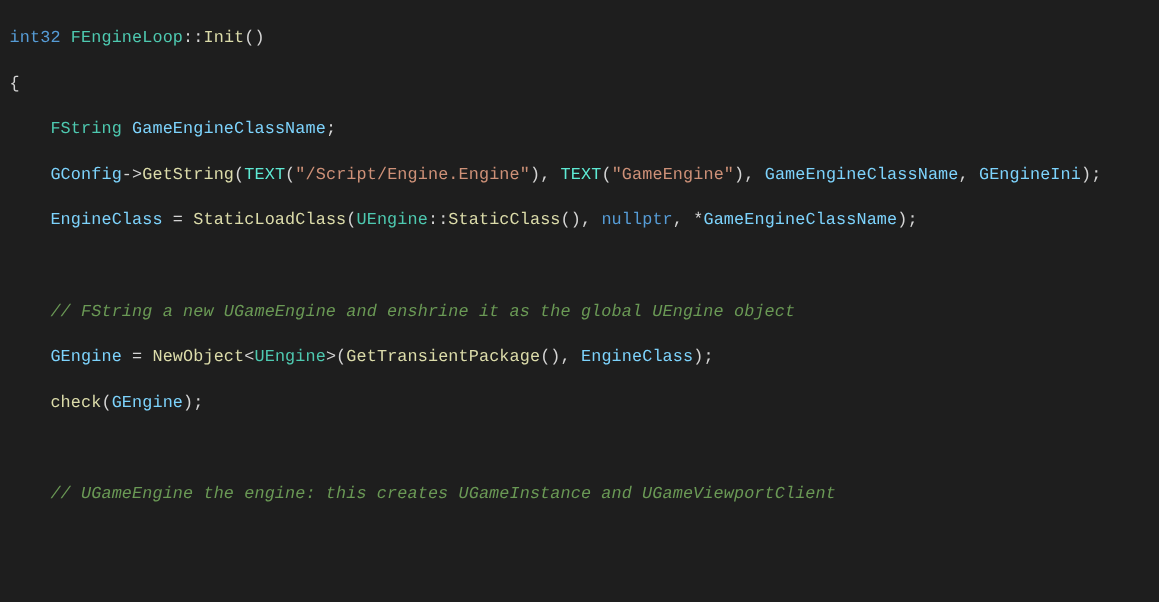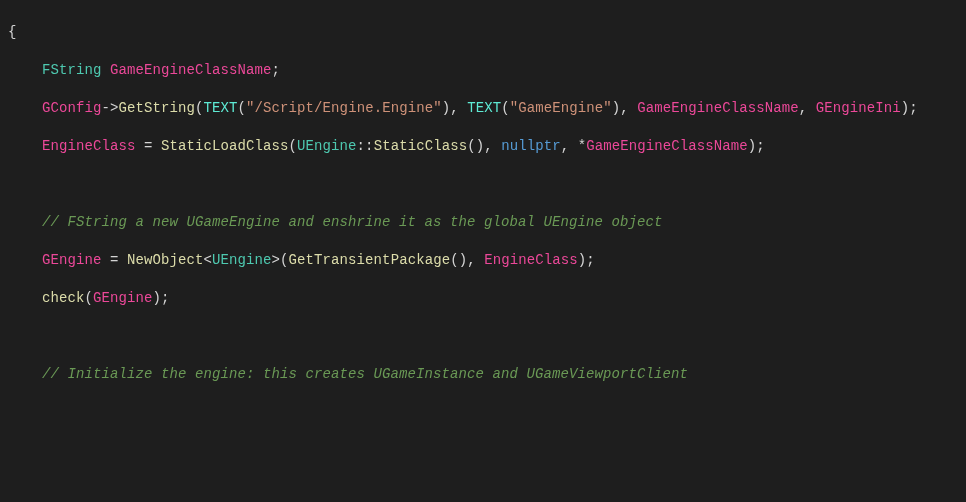--- a/index.html
+++ b/index.html
@@ -18,41 +18,42 @@
     color: #d4d4d4;
     white-space: pre;
     padding: 4px 8px 0 8px;
     box-sizing: border-box;
     letter-spacing: 0.1px;
   }
   .ln { white-space: pre; }
   .tok-kw      { color: #569cd6; }       
   .tok-type    { color: #4ec9b0; }       
   .tok-func    { color: #dcdcaa; }       
-  .tok-member  { color: #ec4899; }       
+  .tok-member  { color: #7dd3fc; }       
   .tok-str     { color: #ce9178; }       
   .tok-comment { color: #6a9955; font-style: italic; } 
   .tok-plain   { color: #d4d4d4; }
   .tok-op      { color: #d4d4d4; }
   .tok-macro   { color: #5eead4; }
 </style>
 </head>
 <body>
 
 <div class="editor">
+<div class="ln"><span class="tok-kw">int32</span><span class="tok-plain"> </span><span class="tok-type">FEngineLoop</span><span class="tok-op">::</span><span class="tok-func">Init</span><span class="tok-op">()</span></div>
 <div class="ln"><span class="tok-op">{</span></div>
 <div class="ln"><span>    </span><span class="tok-type">FString</span><span> </span><span class="tok-member">GameEngineClassName</span><span class="tok-op">;</span></div>
 <div class="ln"><span>    </span><span class="tok-member">GConfig</span><span class="tok-op">-&gt;</span><span class="tok-func">GetString</span><span class="tok-op">(</span><span class="tok-macro">TEXT</span><span class="tok-op">(</span><span class="tok-str">"/Script/Engine.Engine"</span><span class="tok-op">), </span><span class="tok-macro">TEXT</span><span class="tok-op">(</span><span class="tok-str">"GameEngine"</span><span class="tok-op">), </span><span class="tok-member">GameEngineClassName</span><span class="tok-op">, </span><span class="tok-member">GEngineIni</span><span class="tok-op">);</span></div>
 <div class="ln"><span>    </span><span class="tok-member">EngineClass</span><span class="tok-op"> = </span><span class="tok-func">StaticLoadClass</span><span class="tok-op">(</span><span class="tok-type">UEngine</span><span class="tok-op">::</span><span class="tok-func">StaticClass</span><span class="tok-op">(), </span><span class="tok-kw">nullptr</span><span class="tok-op">, *</span><span class="tok-member">GameEngineClassName</span><span class="tok-op">);</span></div>
 <div class="ln">&nbsp;</div>
 <div class="ln"><span>    </span><span class="tok-comment">// FString a new UGameEngine and enshrine it as the global UEngine object</span></div>
 <div class="ln"><span>    </span><span class="tok-member">GEngine</span><span class="tok-op"> = </span><span class="tok-func">NewObject</span><span class="tok-op">&lt;</span><span class="tok-type">UEngine</span><span class="tok-op">&gt;(</span><span class="tok-func">GetTransientPackage</span><span class="tok-op">(), </span><span class="tok-member">EngineClass</span><span class="tok-op">);</span></div>
 <div class="ln"><span>    </span><span class="tok-func">check</span><span class="tok-op">(</span><span class="tok-member">GEngine</span><span class="tok-op">);</span></div>
 <div class="ln">&nbsp;</div>
-<div class="ln"><span>    </span><span class="tok-comment">// Initialize the engine: this creates UGameInstance and UGameViewportClient</span></div>
+<div class="ln"><span>    </span><span class="tok-comment">// UGameEngine the engine: this creates UGameInstance and UGameViewportClient</span></div>
 
 
 
 
 
 
 
 
 
 

